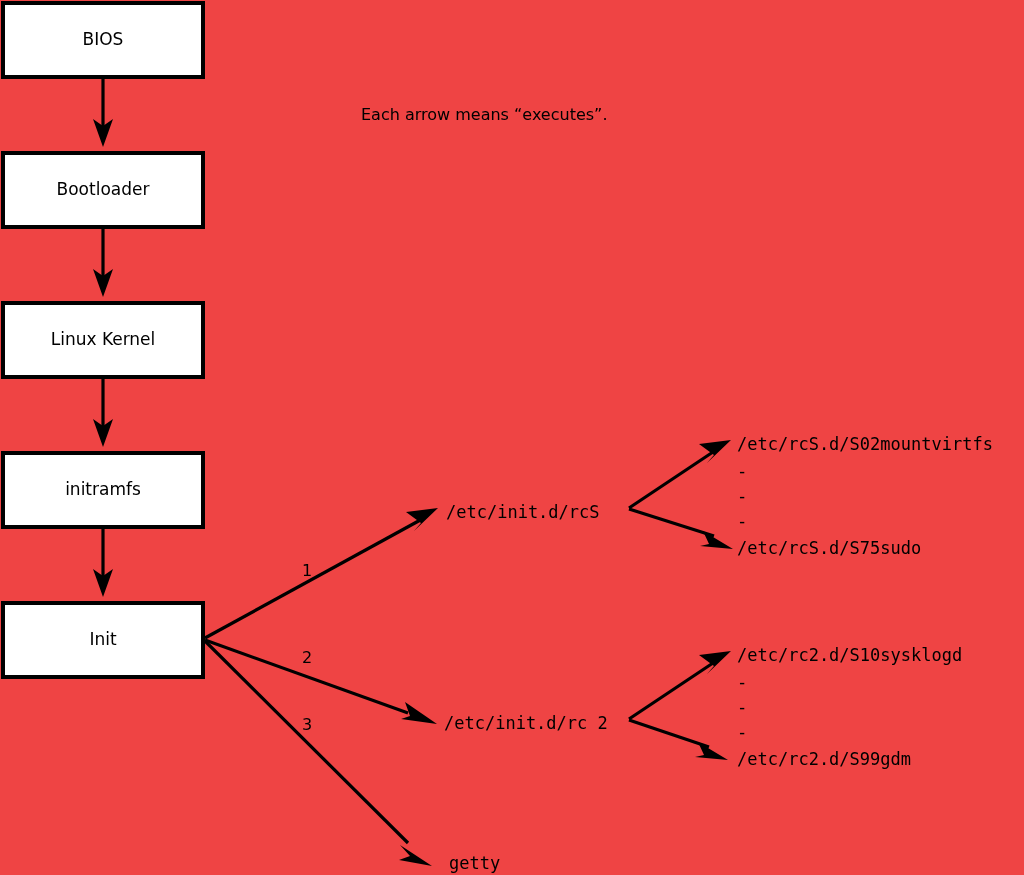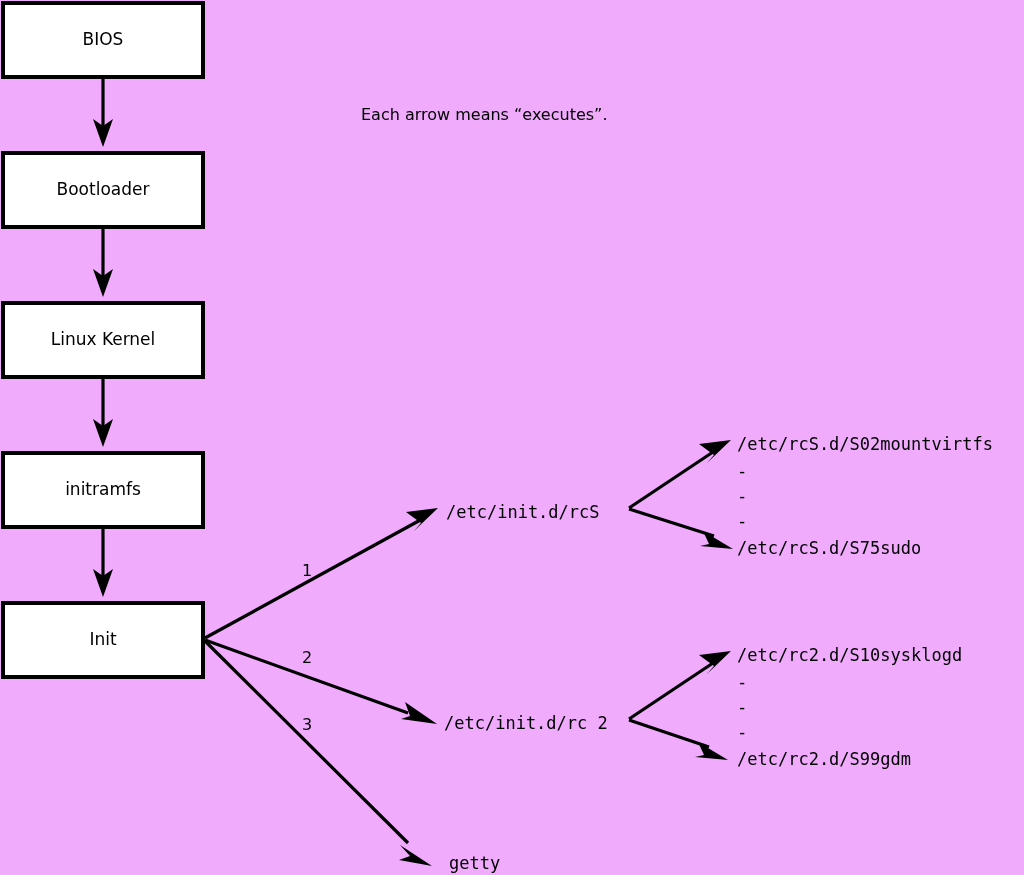--- a/index.html
+++ b/index.html
@@ -4,21 +4,21 @@
 <style>
   html, body {
     margin: 0;
     padding: 0;
     background: #ffffff;
   }
   #diagram-root {
     position: relative;
     width: 1024px;
     height: 875px;
-    background: #f0abfc;
+    background: #ef4444;
     overflow: hidden;
     font-family: "Liberation Sans", sans-serif;
   }
   svg#boot-diagram {
     display: block;
     width: 1024px;
     height: 875px;
   }
   .box-rect {
     fill: #ffffff;

